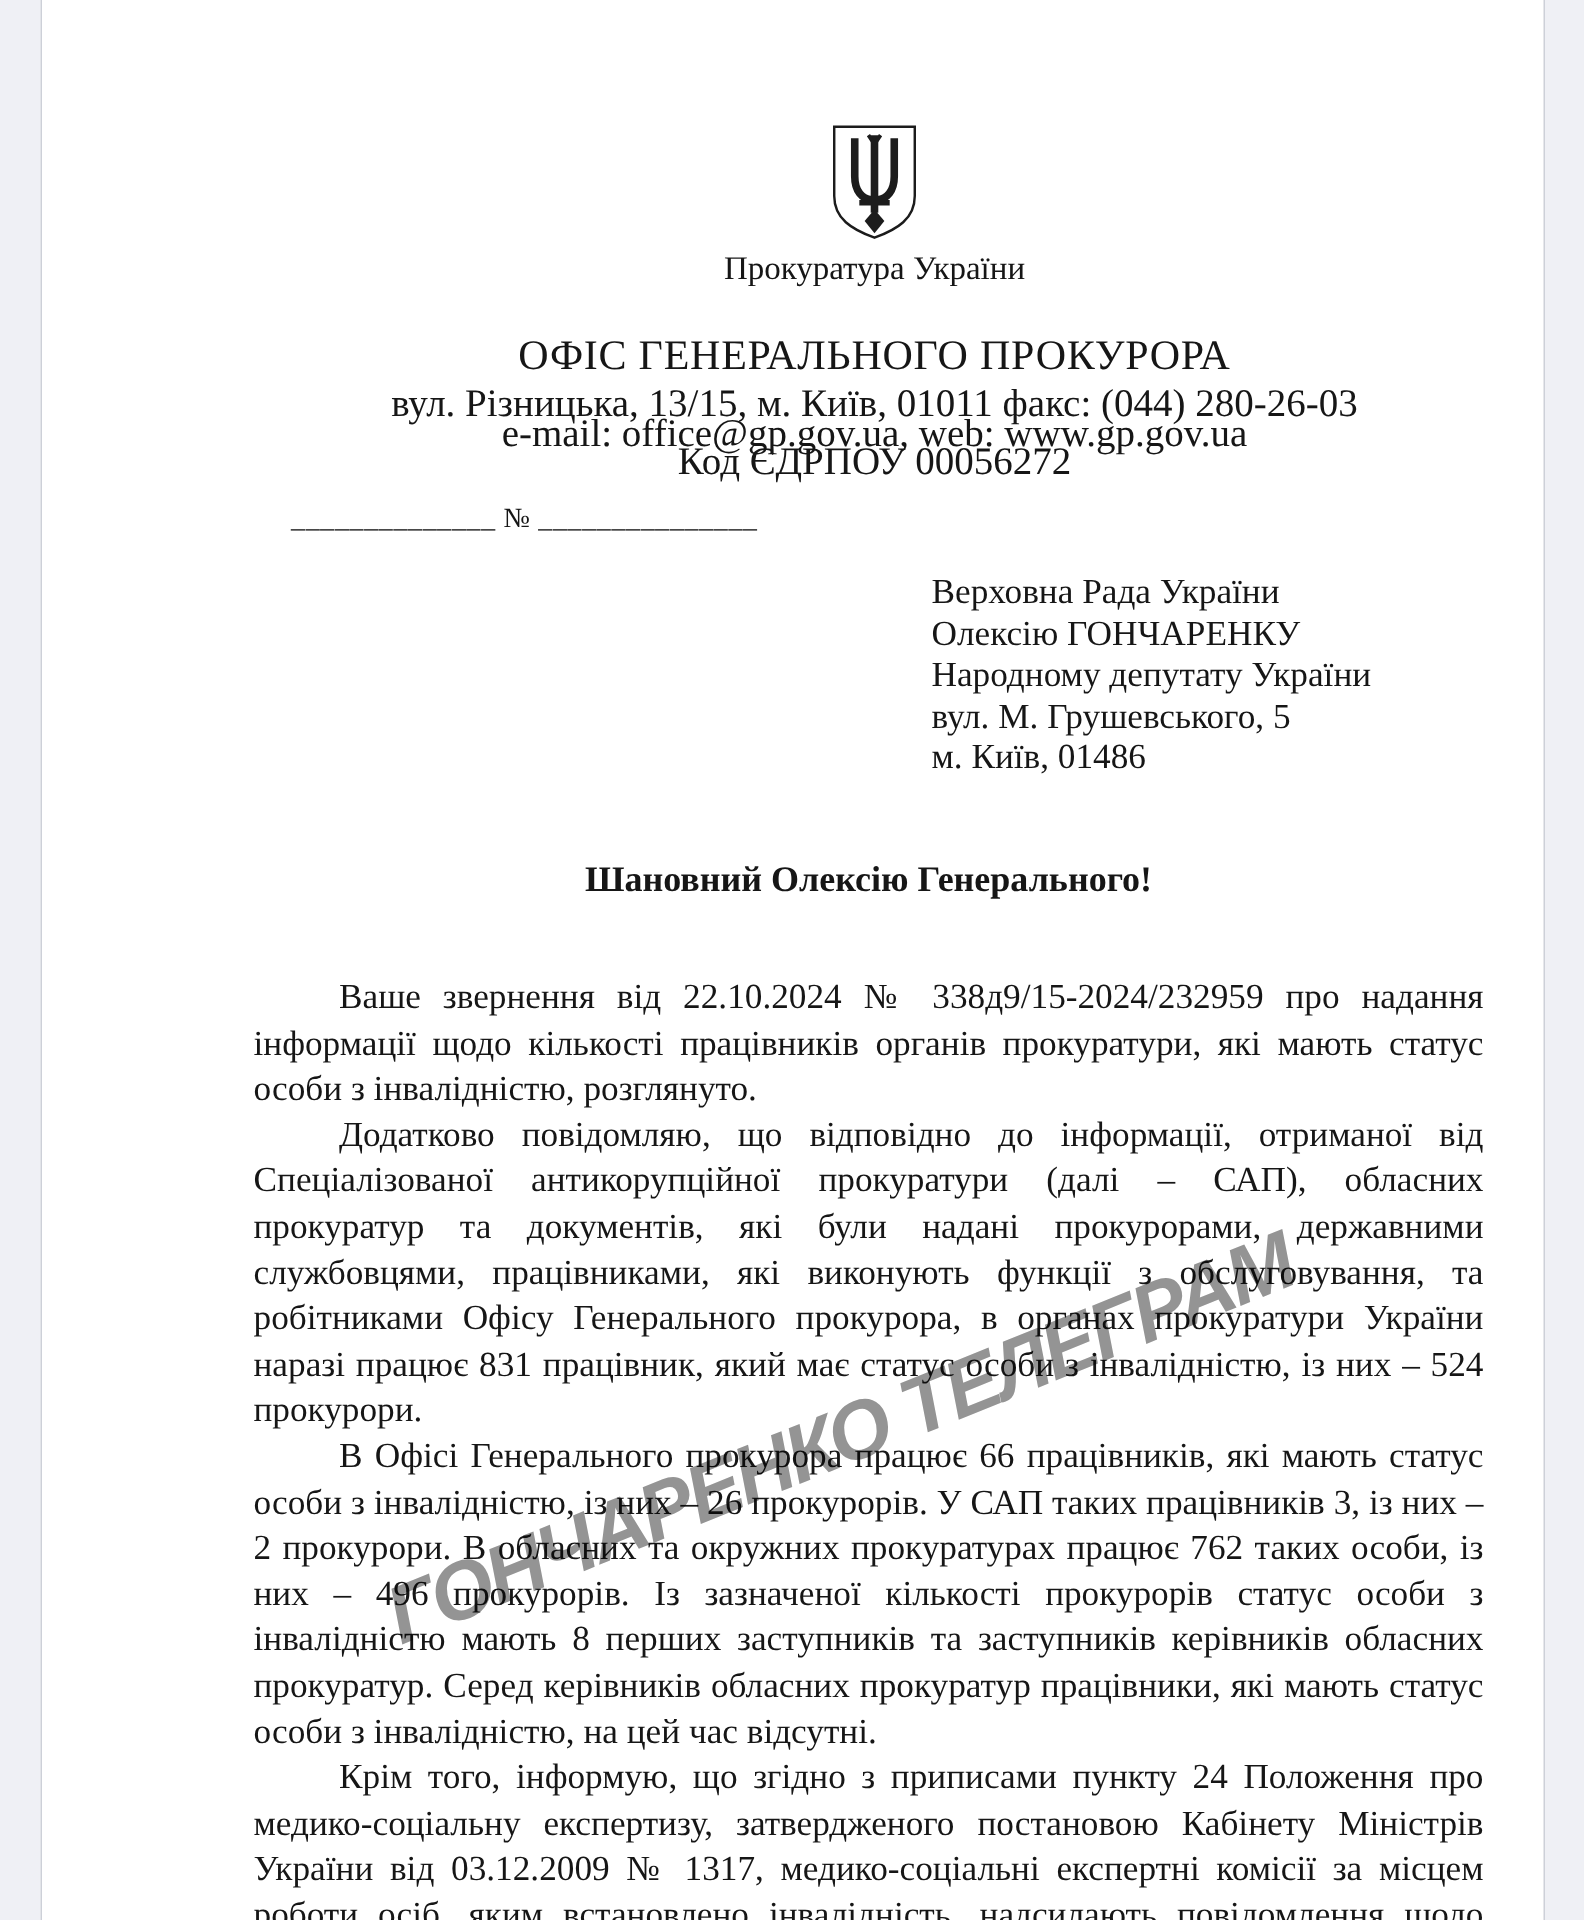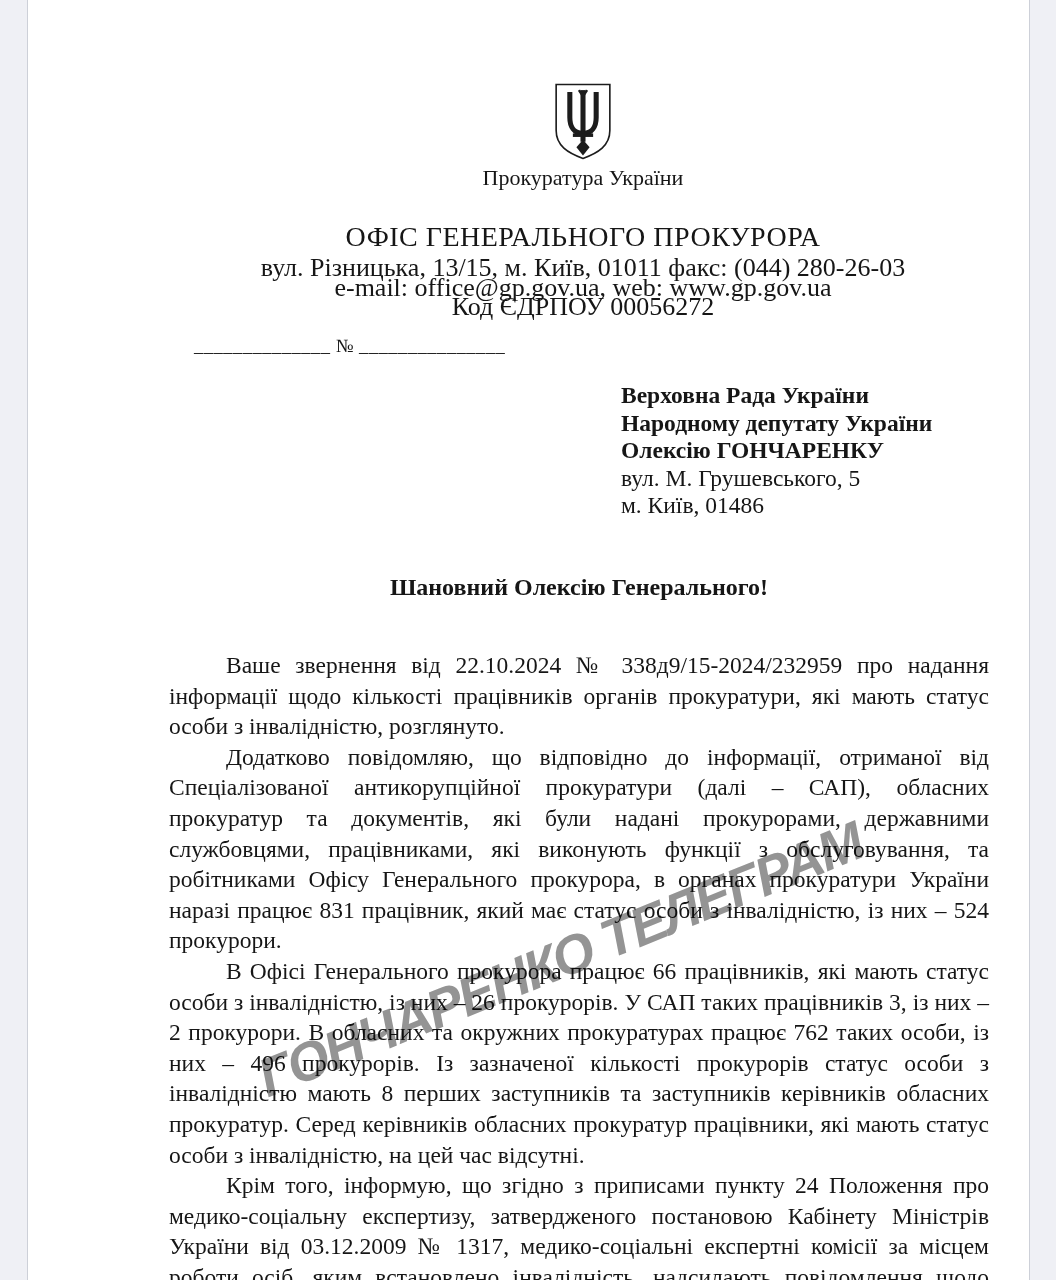--- a/index.html
+++ b/index.html
@@ -38,21 +38,21 @@
     font-size: 18.5px;
   }
   .ref-left  { margin-left: 25px; letter-spacing: 0.5px; }
   .ref-right { margin-right: 20px; letter-spacing: 0.5px; }
   
   .recipient {
     position: absolute;
     top: 382px; left: 593px;
     font-size: 23.5px; line-height: 27.6px;
   }
-  .recipient .b { font-weight: bold; }
+  .recipient .b { font-weight: normal; }
   
   .salutation {
     position: absolute;
     top: 574px; left: 141px; width: 820px;
     text-align: center;
     font-weight: bold; font-size: 24px;
   }
   
   .body-text {
     position: absolute;
@@ -102,22 +102,22 @@
       <div class="addr">Код ЄДРПОУ 00056272</div>
     </div>
   </div>
 
   <div class="ref-row">
     <span class="ref-left">______________ № _______________</span>
   </div>
 
   <div class="recipient">
     <div class="b">Верховна Рада України</div>
+    <div class="b">Олексію ГОНЧАРЕНКУ</div>
     <div class="b">Народному депутату України</div>
-    <div class="b">Олексію ГОНЧАРЕНКУ</div>
     <div>вул. М. Грушевського, 5</div>
     <div>м. Київ, 01486</div>
   </div>
 
   <div class="salutation">Шановний Олексію Генерального!</div>
 
   <div class="body-text">
     <p>Ваше звернення від 22.10.2024 № 338д9/15-2024/232959 про надання інформації щодо кількості працівників органів прокуратури, які мають статус особи з інвалідністю, розглянуто.</p>
     <p>Додатково повідомляю, що відповідно до інформації, отриманої від Спеціалізованої антикорупційної прокуратури (далі – САП), обласних прокуратур та документів, які були надані прокурорами, державними службовцями, працівниками, які виконують функції з обслуговування, та робітниками Офісу Генерального прокурора, в органах прокуратури України наразі працює 831 працівник, який має статус особи з інвалідністю, із них – 524 прокурори.</p>
     <p>В Офісі Генерального прокурора працює 66 працівників, які мають статус особи з інвалідністю, із них – 26 прокурорів. У САП таких працівників 3, із них – 2 прокурори. В обласних та окружних прокуратурах працює 762 таких особи, із них – 496 прокурорів. Із зазначеної кількості прокурорів статус особи з інвалідністю мають 8 перших заступників та заступників керівників обласних прокуратур. Серед керівників обласних прокуратур працівники, які мають статус особи з інвалідністю, на цей час відсутні.</p>

